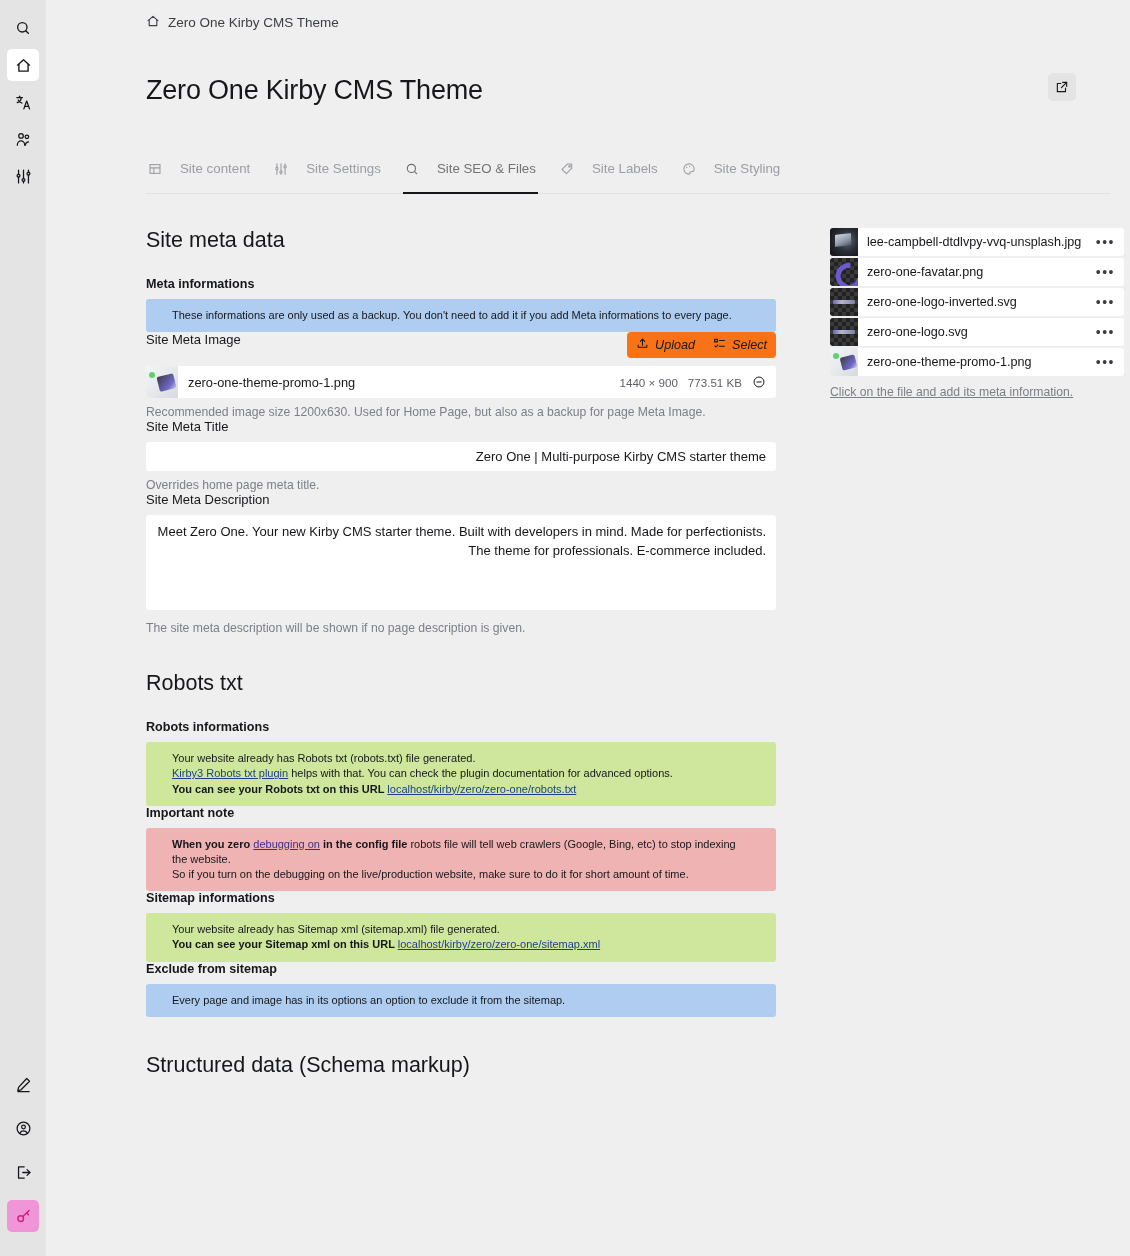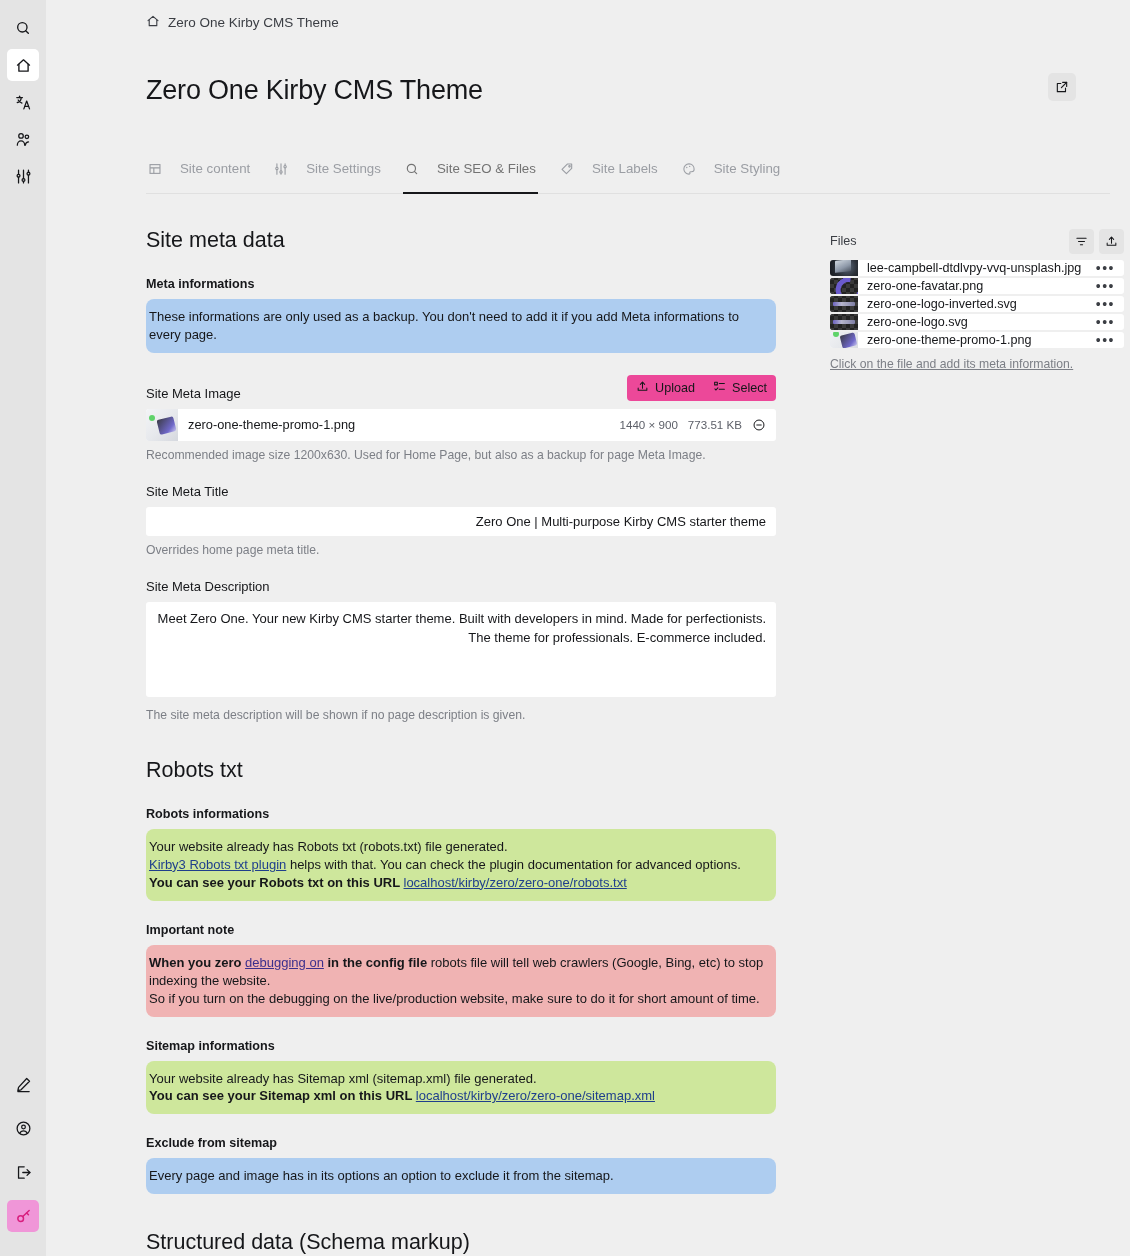--- a/index.html
+++ b/index.html
@@ -67,40 +67,40 @@
   .tab svg { display: block; }
 
   
   .cols { display: flex; padding: 0 0 0 100px; margin-top: 34px; gap: 54px; }
   .col-left { width: 630px; flex: 0 0 630px; }
   .col-right { width: 294px; flex: 0 0 294px; }
 
   h2.section {
     font-size: 21.5px; font-weight: 400; color: #16171a; margin-bottom: 24px;
   }
-  .field { margin-bottom: 22px; }
+  .field { }
   .field-label {
     font-size: 12.6px; font-weight: 700; color: #16171a; margin-bottom: 8px;
   }
   .field-label.reg { font-weight: 400; font-size: 13px; }
-  .label-row { display: flex; align-items: flex-end; justify-content: space-between; margin-bottom: 8px; }
+  .label-row { display: flex; align-items: flex-start; justify-content: space-between; margin-bottom: 8px; }
 
   .alert {
-    border-radius: 8px; padding: 9px 3px; font-size: 13px; line-height: 1.38;
+    border-radius: 3px; padding: 9px 26px; font-size: 11px; line-height: 1.38;
     color: #16171a;
   }
   .alert.info { background: #aecdf0; }
   .alert.ok   { background: #cee79c; }
   .alert.warn { background: #f0b3b3; }
   .alert a { color: #1f3f8c; text-decoration: underline; }
   .alert.warn a { color: #3c2f8c; }
   .alert b { font-weight: 700; }
   .alert .ln { display: block; }
 
-  .btn-group { display: flex; background: #ec4899; border-radius: 4px; overflow: hidden; }
+  .btn-group { display: flex; background: #f97316; border-radius: 4px; overflow: hidden; font-style: italic; }
   .btn-group .gbtn {
     display: flex; align-items: center; gap: 6px; font-size: 12.6px;
     padding: 5px 9px; cursor: pointer; color: #16171a;
   }
 
   .file-row {
     background: #fff; border-radius: 3px; height: 32px;
     display: flex; align-items: center; padding: 0 0 0 0; overflow: hidden;
   }
   .thumb { width: 32px; height: 32px; flex: 0 0 32px; position: relative; overflow: hidden; }
@@ -126,21 +126,21 @@
     margin-bottom: 6px; height: 26px;
   }
   .files-title { font-size: 12.6px; color: #3b3e44; }
   .files-actions { display: flex; gap: 5px; }
   .icon-btn {
     width: 25px; height: 25px; border-radius: 4px; background: #e4e4e4;
     display: flex; align-items: center; justify-content: center; cursor: pointer;
   }
   .files-list { display: flex; flex-direction: column; gap: 2px; }
   .files-item {
-    background: #fff; border-radius: 3px; height: 16px;
+    background: #fff; border-radius: 3px; height: 28px;
     display: flex; align-items: center; overflow: hidden;
   }
   .files-item .thumb { width: 28px; height: 28px; flex: 0 0 28px; }
   .files-item .nm { font-size: 12.6px; margin-left: 9px; flex: 1 1 auto; }
   .dots { margin-right: 9px; color: #3b3e44; font-size: 14px; letter-spacing: 1.5px; cursor: pointer; }
   .files-help { font-size: 12.2px; color: #7c7f86; margin-top: 9px; text-decoration: underline; }
 
   
   .checker {
     background-image:
@@ -435,39 +435,20 @@
       <div class="field">
         <div class="field-label">Exclude from sitemap</div>
         <div class="alert info">Every page and image has in its options an option to exclude it from the sitemap.</div>
       </div>
 
       <h2 class="section" style="margin-top:36px">Structured data (Schema markup)</h2>
 
     </div>
 
     <div class="col-right">
-      <div class="files-head">
-        <div class="files-title">Files</div>
-        <div class="files-actions">
-          <div class="icon-btn">
-            <svg width="13" height="13" viewBox="0 0 24 24" fill="none" stroke="#16171a" stroke-width="1.9" stroke-linecap="round">
-                <path d="M3.5 6h17"></path>
-                <path d="M6.5 12h11"></path>
-                <path d="M10 18h4"></path>
-              </svg>
-          </div>
-          <div class="icon-btn">
-            <svg width="13" height="13" viewBox="0 0 24 24" fill="none" stroke="#16171a" stroke-width="1.9" stroke-linecap="round" stroke-linejoin="round">
-                <path d="M12 15V4"></path>
-                <path d="M8 8l4-4 4 4"></path>
-                <path d="M4 15v4h16v-4"></path>
-              </svg>
-          </div>
-        </div>
-      </div>
 
       <div class="files-list">
         <div class="files-item">
           <div class="thumb th-photo"></div>
           <div class="nm">lee-campbell-dtdlvpy-vvq-unsplash.jpg</div>
           <div class="dots">•••</div>
         </div>
         <div class="files-item">
           <div class="thumb checker th-fav"></div>
           <div class="nm">zero-one-favatar.png</div>

